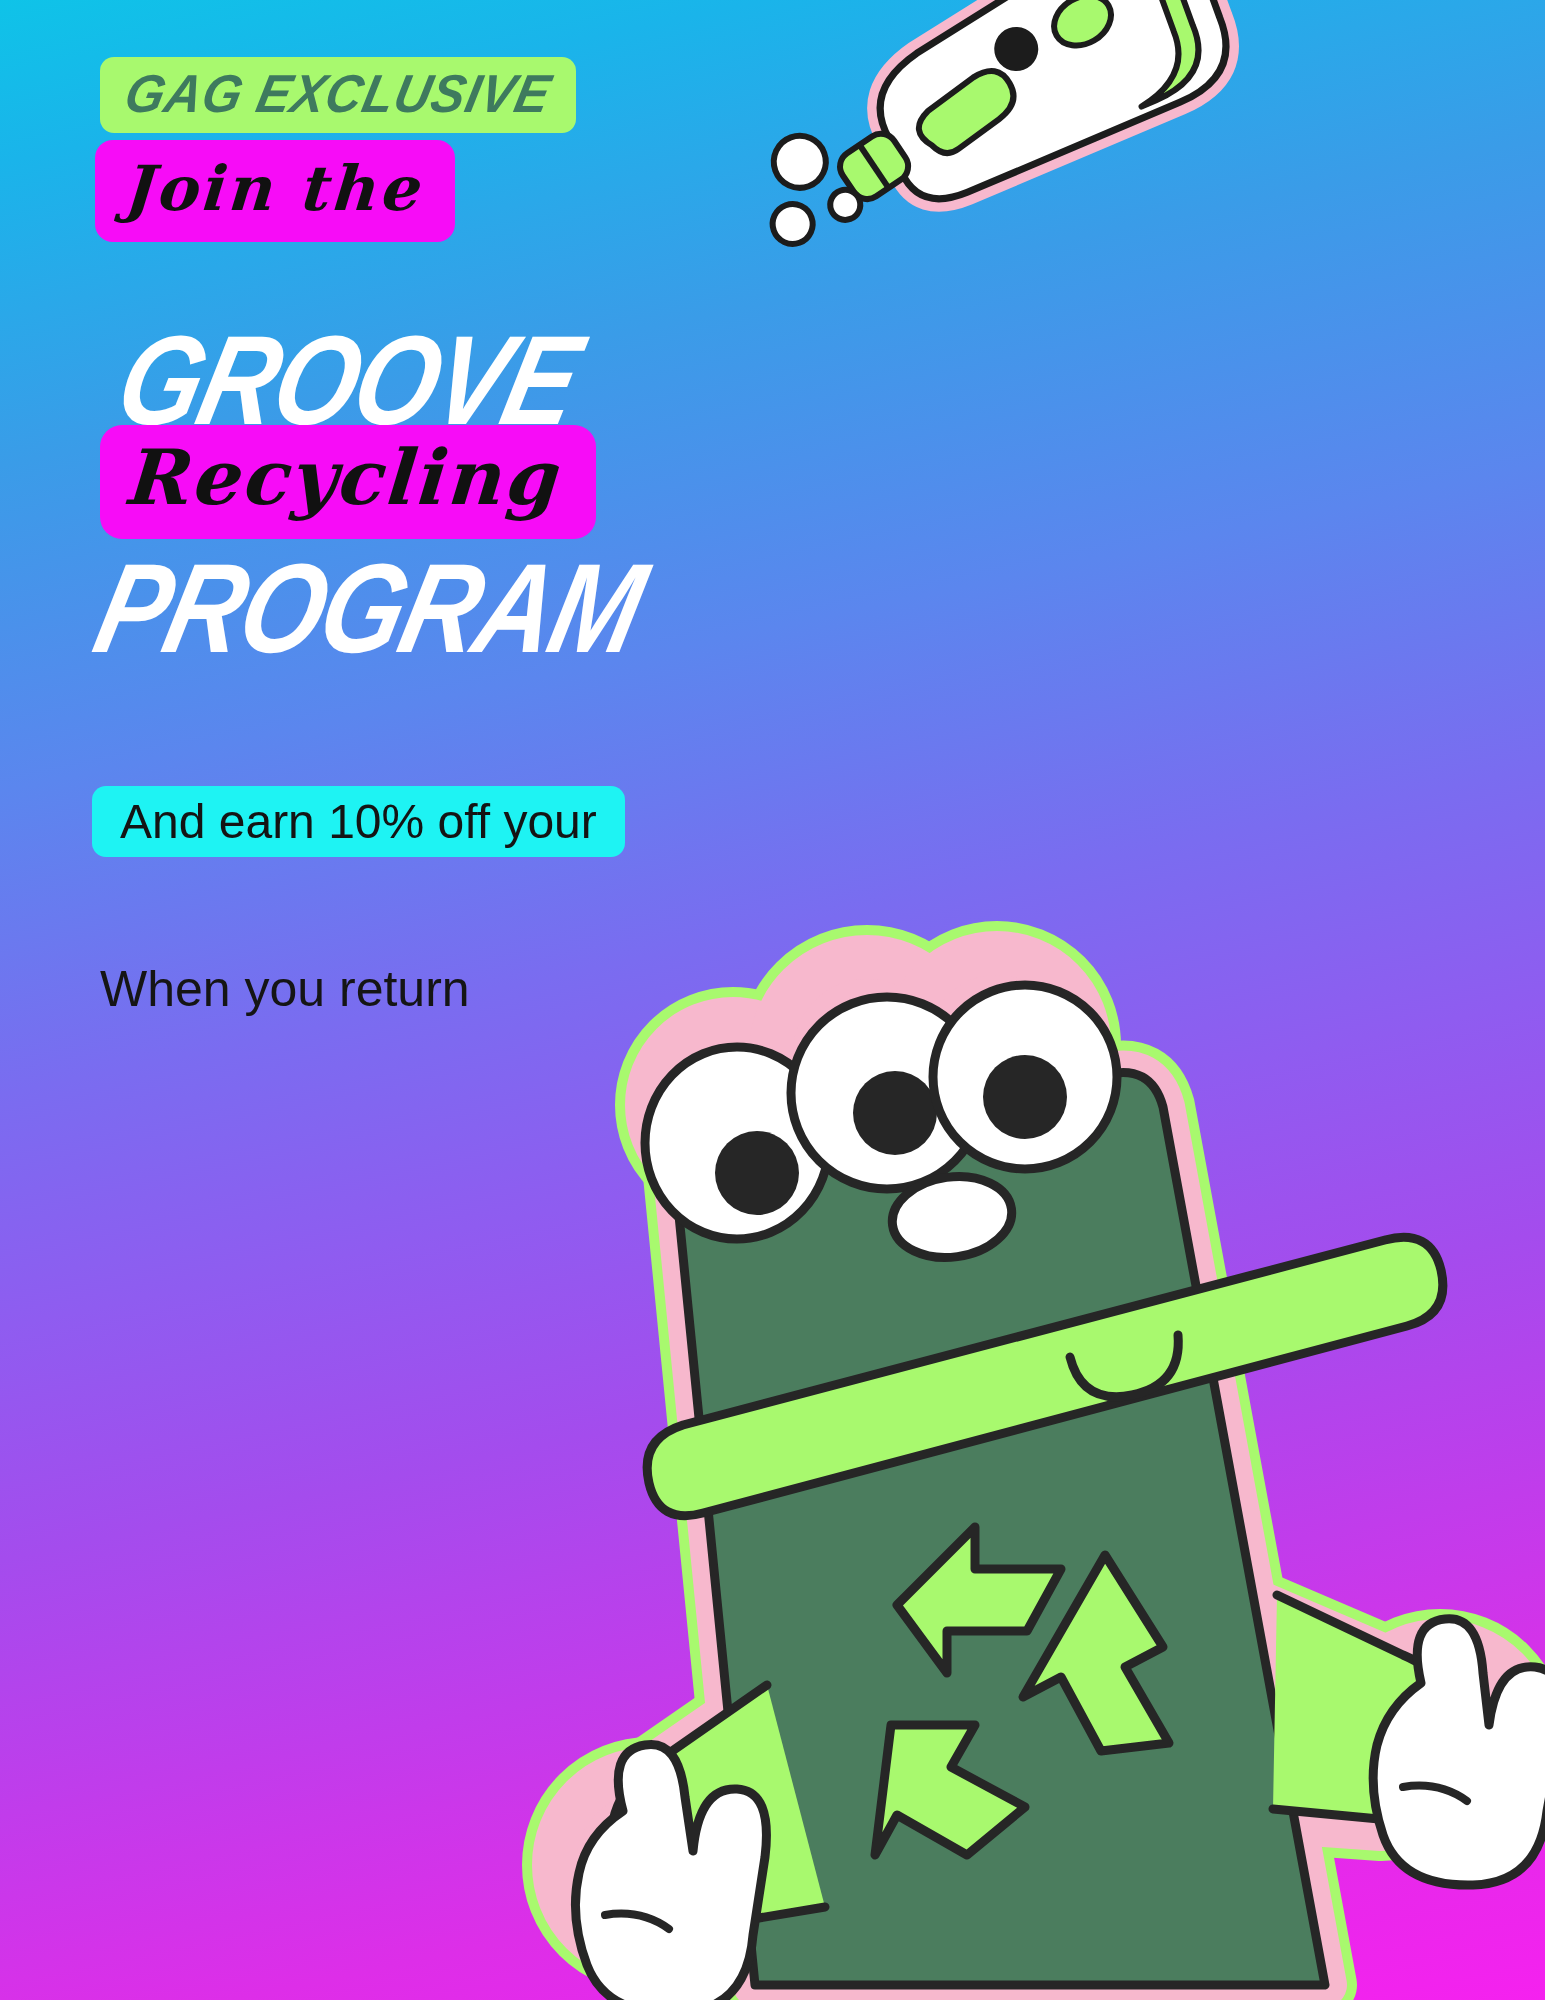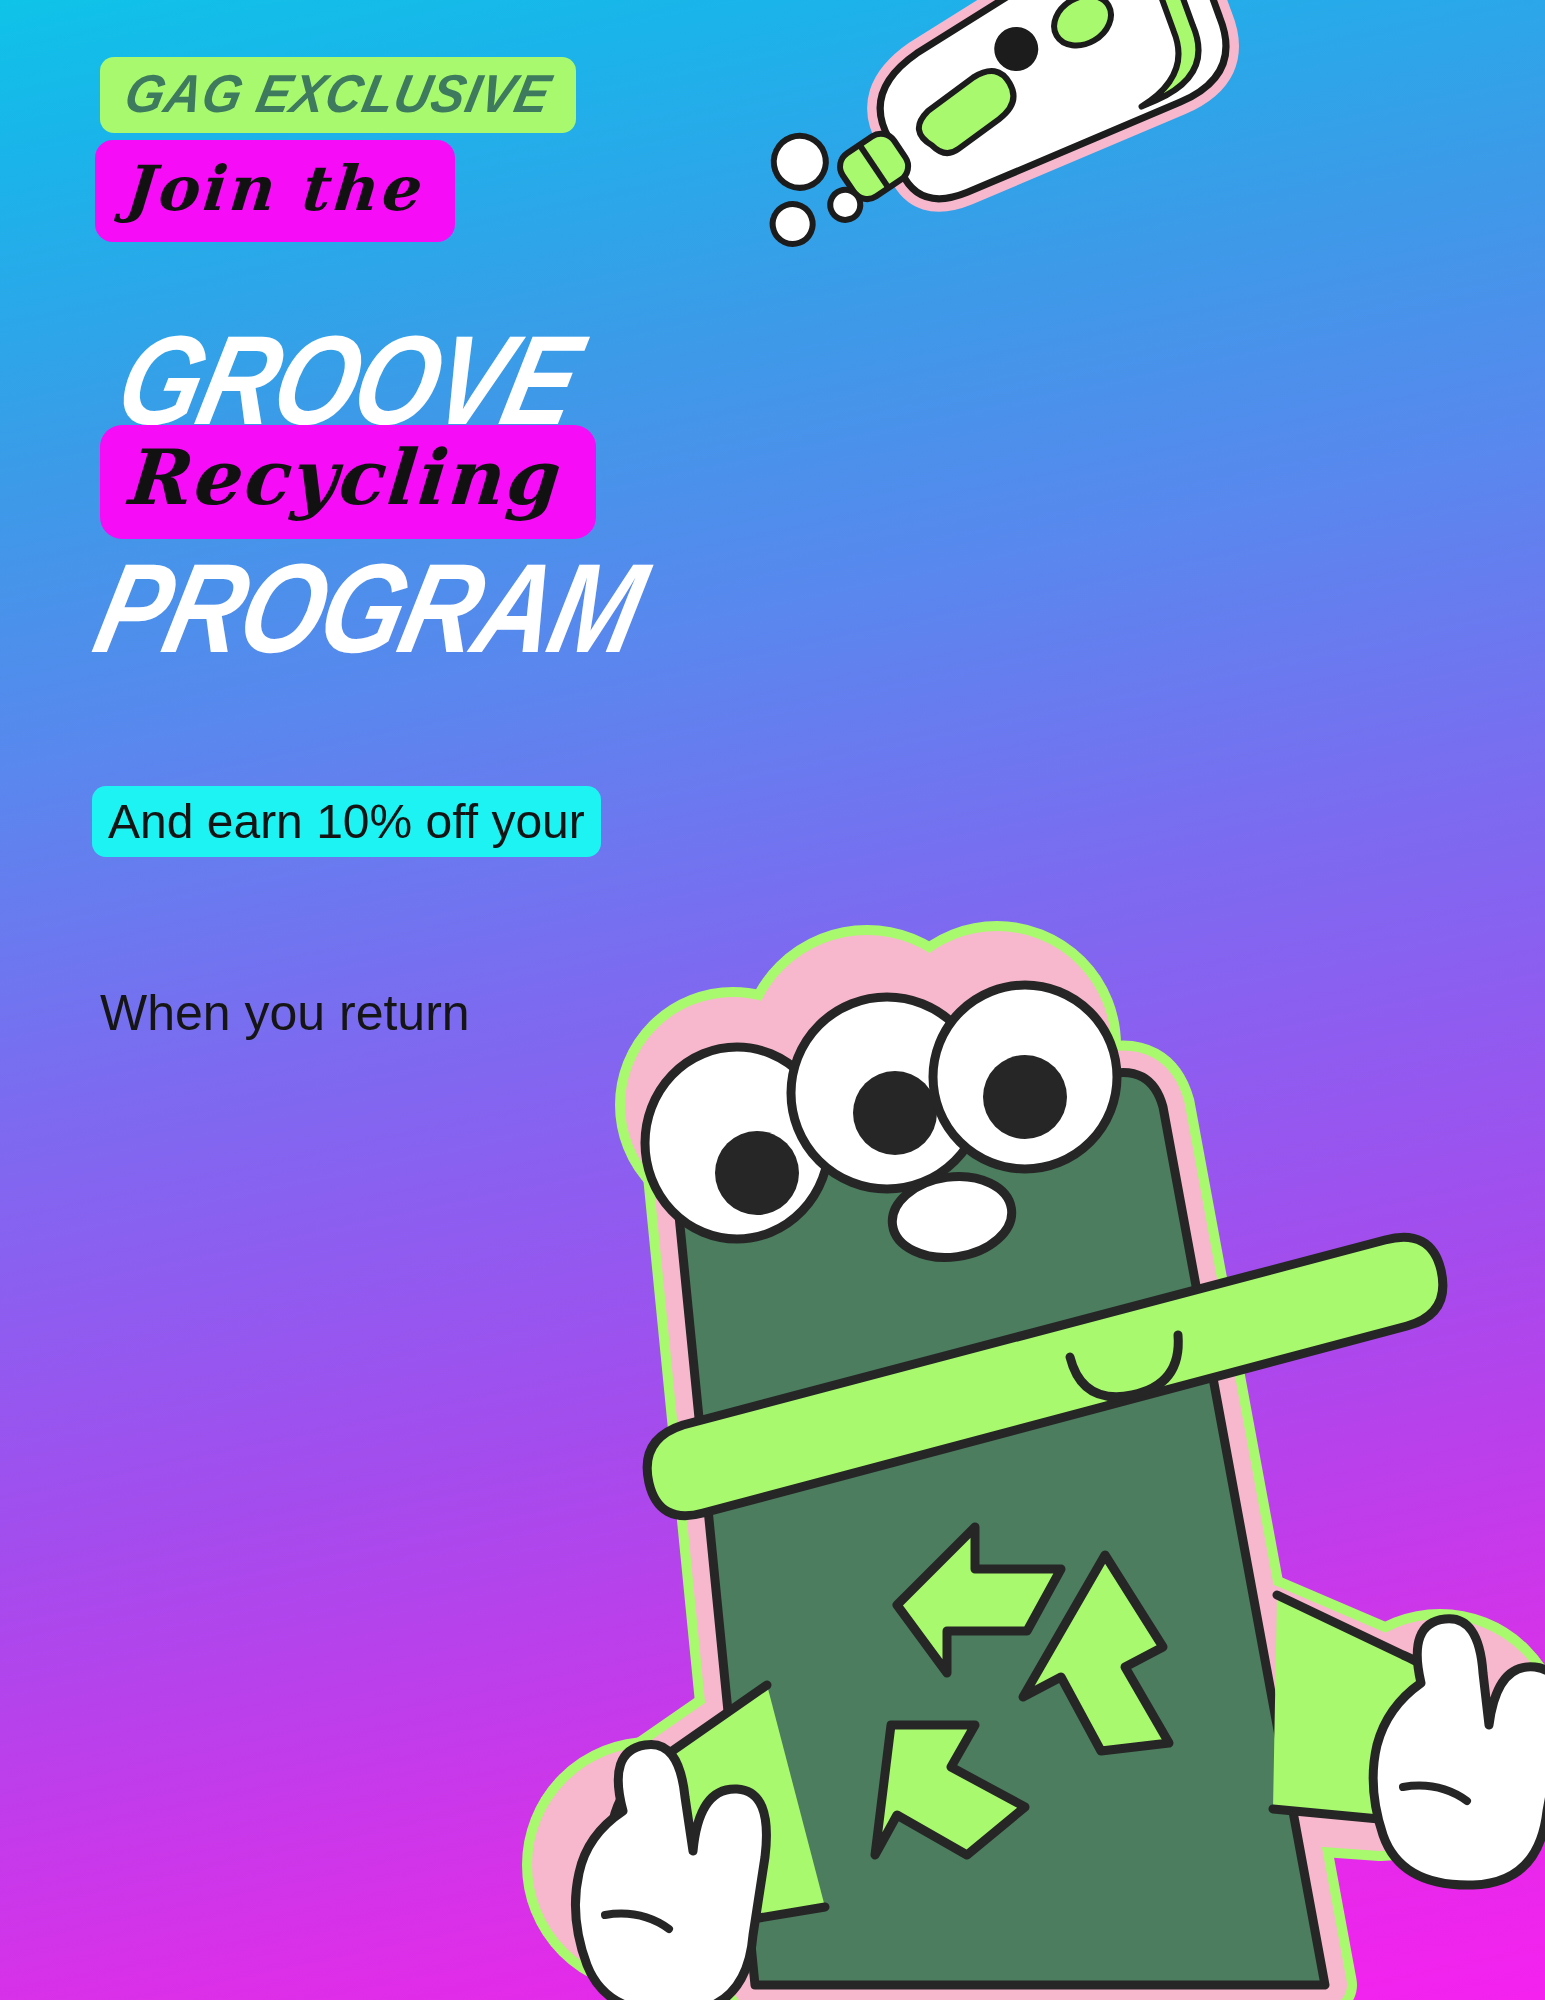--- a/index.html
+++ b/index.html
@@ -119,36 +119,36 @@
     left:92px;top:783px;
     width:540px;
   }
   #offer .line{
     display:inline;
     background:#1ef3f3;
     color:#141414;
     font-size:48px;
     line-height:78px;
     font-weight:normal;
-    padding:9px 16px;
+    padding:9px 28px;
     border-radius:14px;
     box-decoration-break:clone;
     -webkit-box-decoration-break:clone;
   }
 
   
   #bodycopy{
     position:absolute;
     left:100px;top:955px;
     width:520px;
     color:#151515;
     font-size:50px;
     line-height:68px;
   }
-  #bodycopy .l{display:block;margin-top:24px;}
+  #bodycopy .l{display:block;}
 
   
   .art{position:absolute;}
   #art-spray{left:745px;top:-30px;width:520px;height:330px;}
   #art-bin{left:505px;top:905px;width:1050px;height:1100px;}
 </style>
 </head>
 <body>
 
 <div id="poster">

